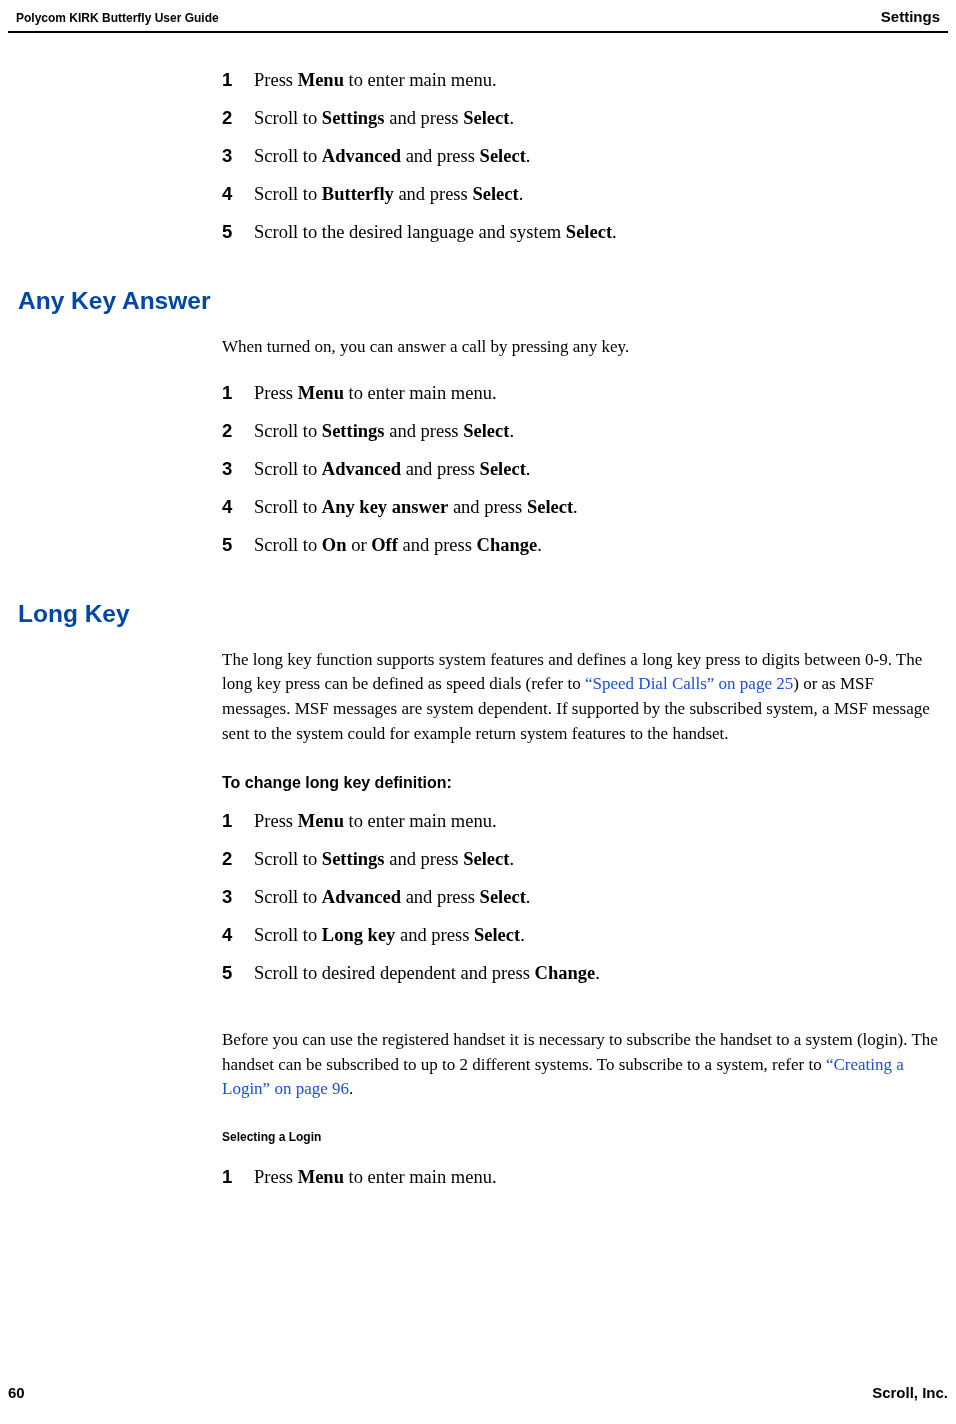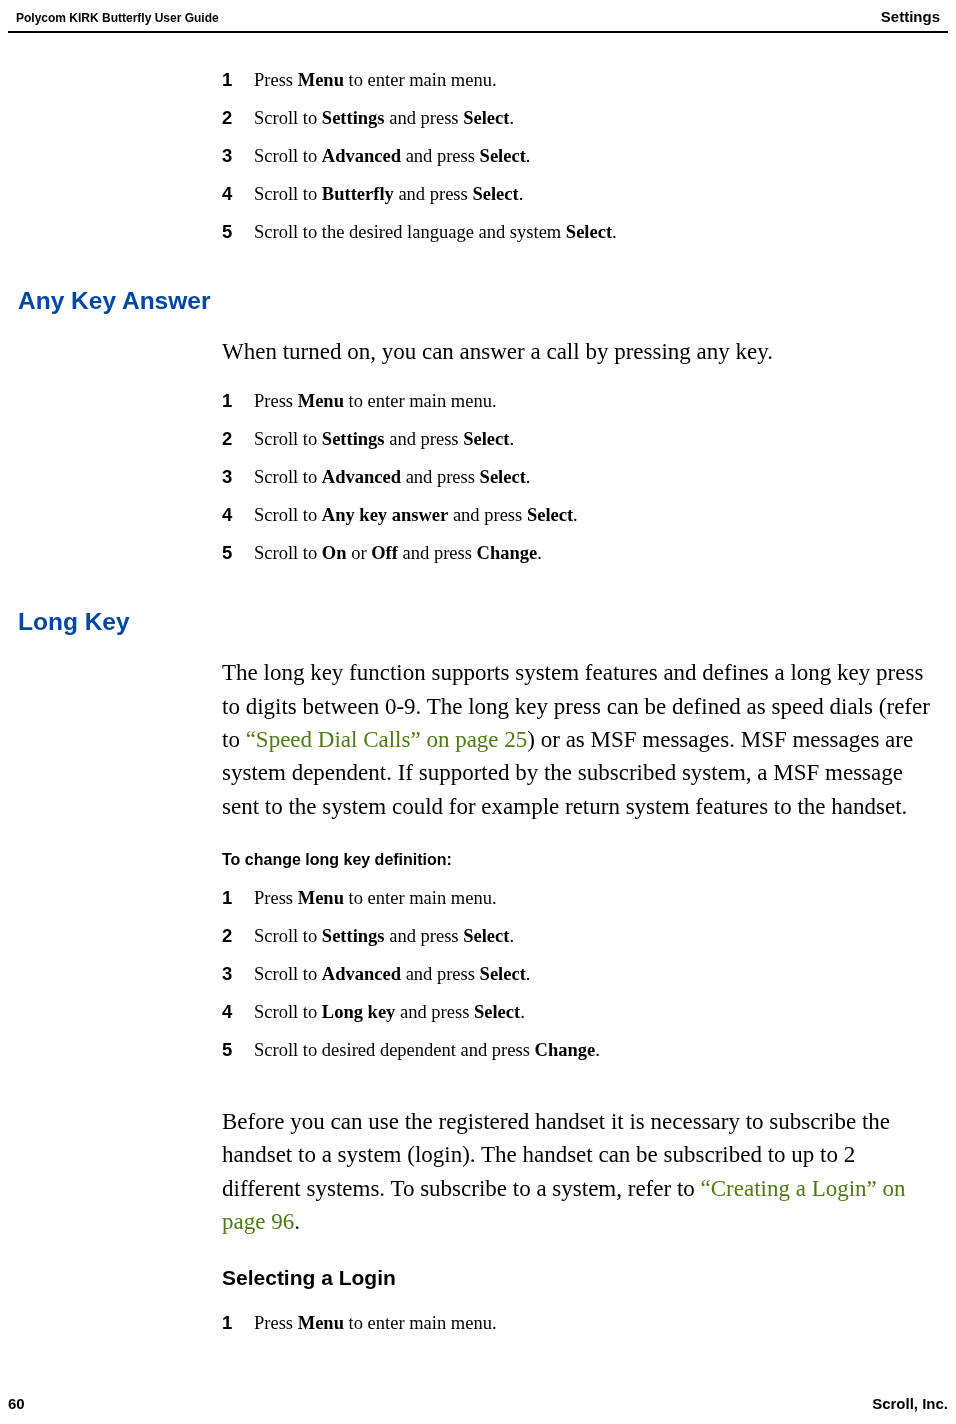--- a/index.html
+++ b/index.html
@@ -58,43 +58,43 @@
     .b { font-weight: bold; margin-top: 33px; }
     h2.section {
       font-family: Arial, "Helvetica Neue", Helvetica, sans-serif;
       font-weight: bold;
       font-size: 24.5px;
       color: #0048a5;
       margin: 22px 0 20px 0;
     }
     p.body {
       margin-left: 204px;
-      font-size: 23px;
+      font-size: 17px;
       line-height: 1.45;
       margin-bottom: 14px;
     }
     a.xref {
-      color: #4d7c0f;
+      color: #1d4ed8;
       text-decoration: none;
     }
     h3.subhead {
       font-family: Arial, "Helvetica Neue", Helvetica, sans-serif;
       font-weight: bold;
       font-size: 16px;
       margin: 28px 0 10px 204px;
     }
     h4.subhead2 {
       font-family: Arial, "Helvetica Neue", Helvetica, sans-serif;
       font-weight: bold;
-      font-size: 21px;
+      font-size: 12px;
       margin: 28px 0 14px 204px;
     }
     .footer {
       position: absolute;
-      bottom: 12px;
+      bottom: 23px;
       left: 8px;
       right: 8px;
       display: flex;
       justify-content: space-between;
       font-family: Arial, "Helvetica Neue", Helvetica, sans-serif;
       font-weight: bold;
       font-size: 15px;
     }
   </style>
 </head>

